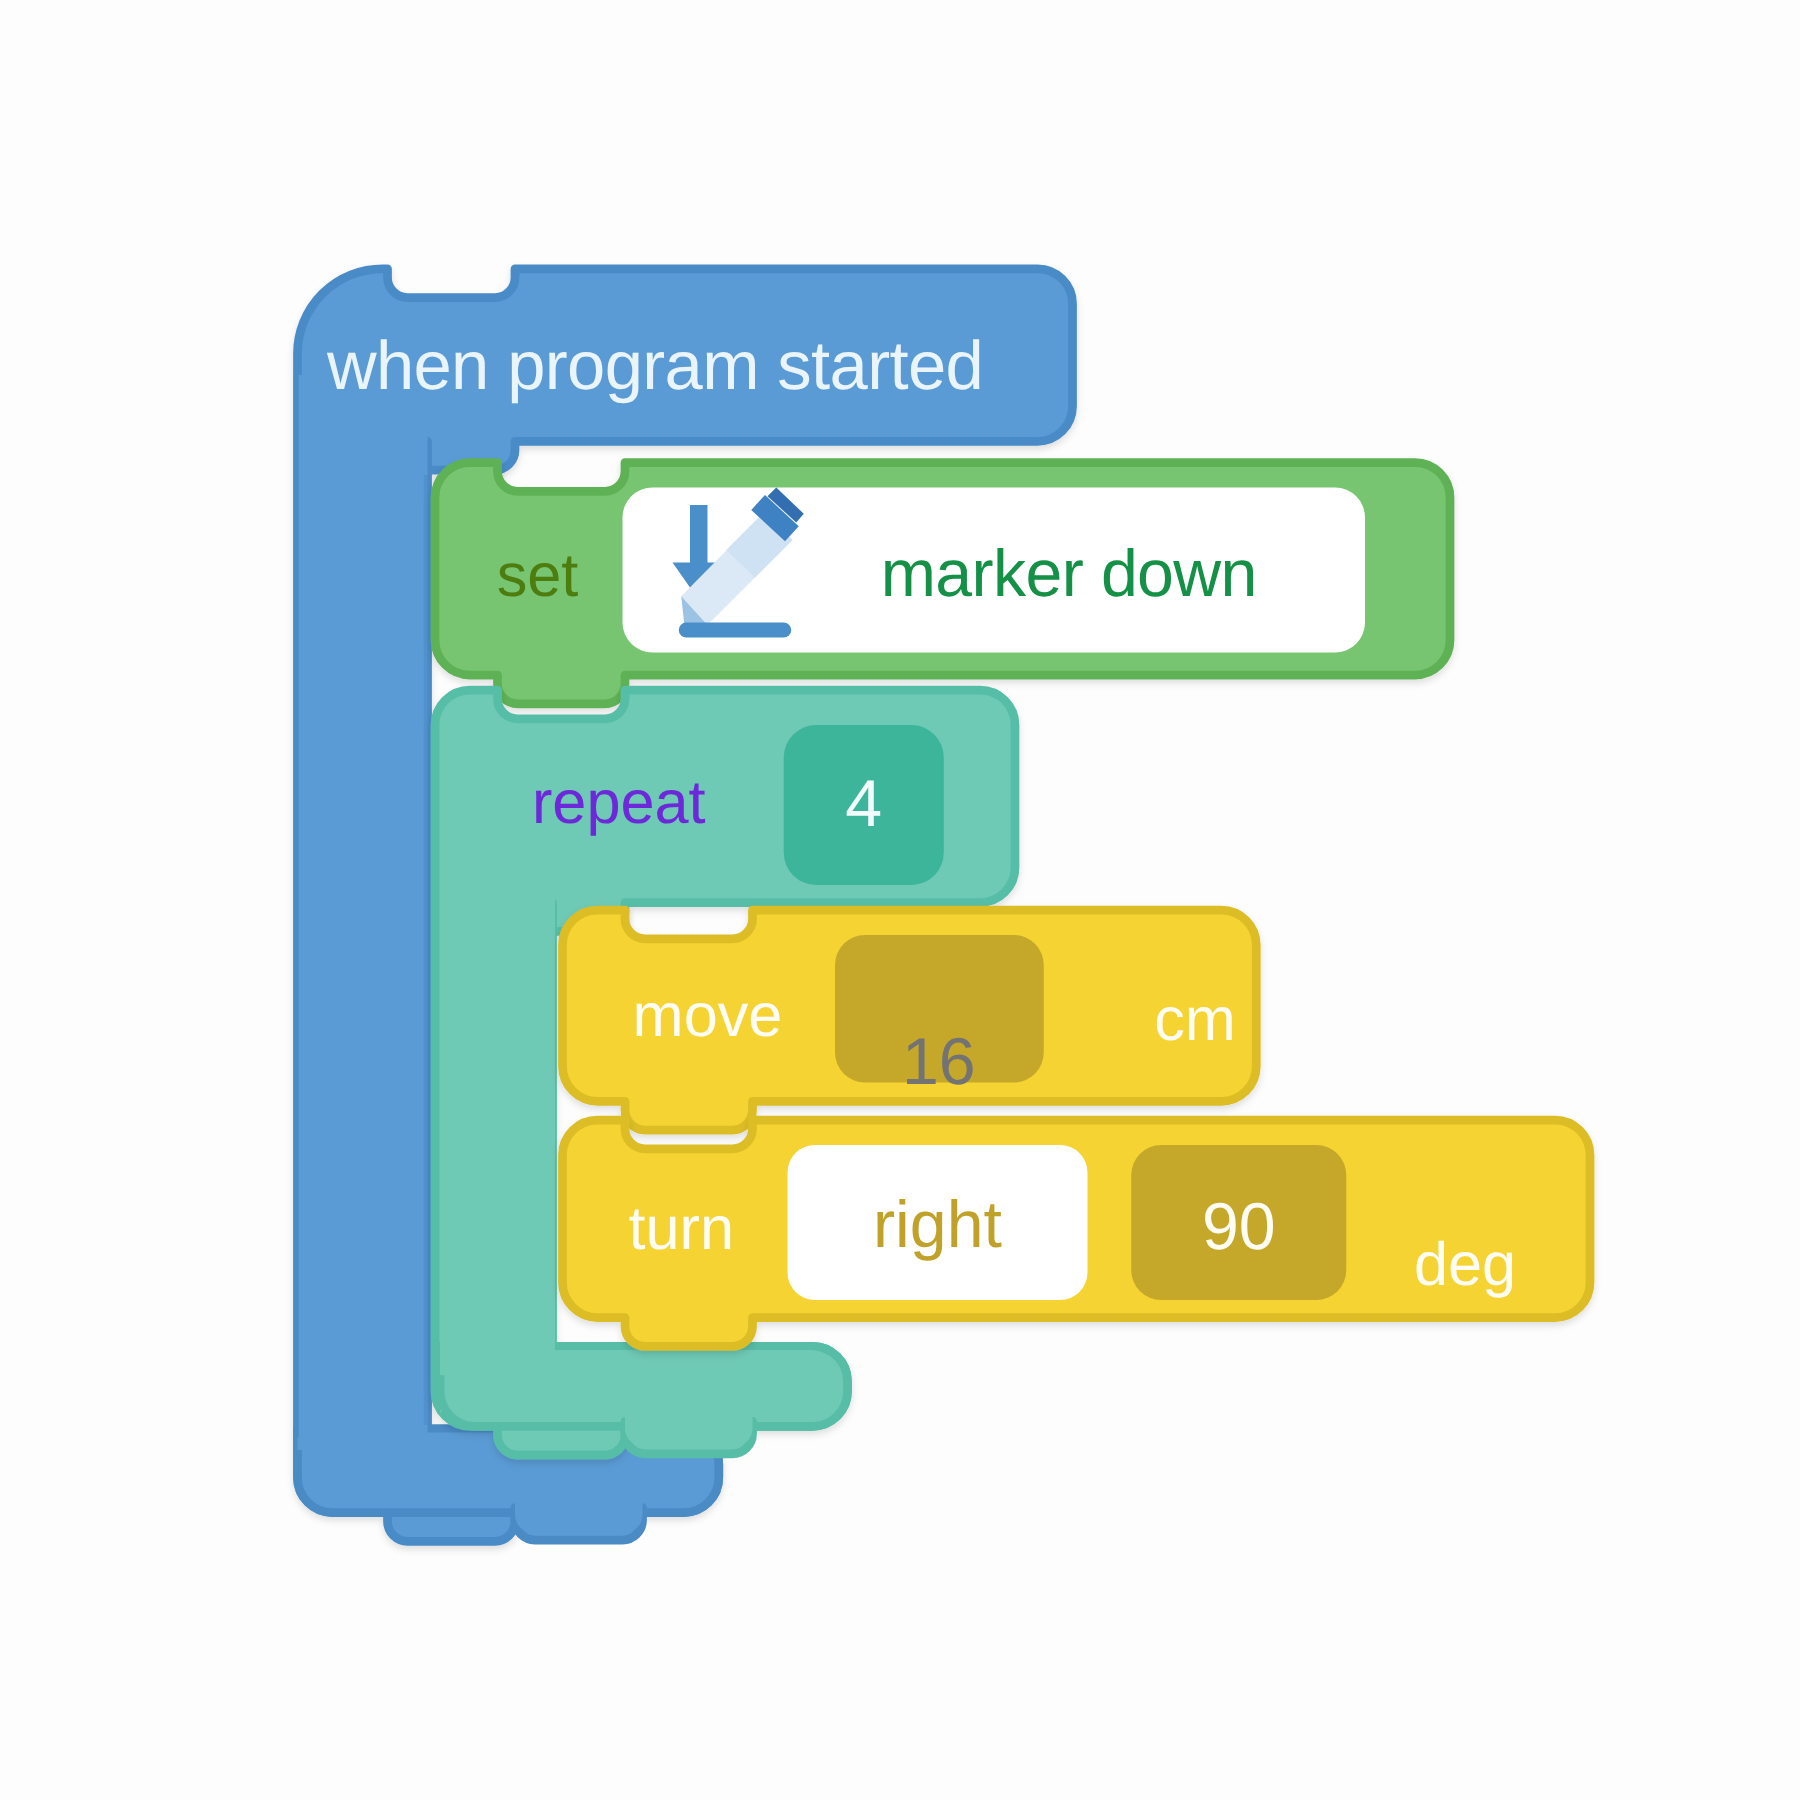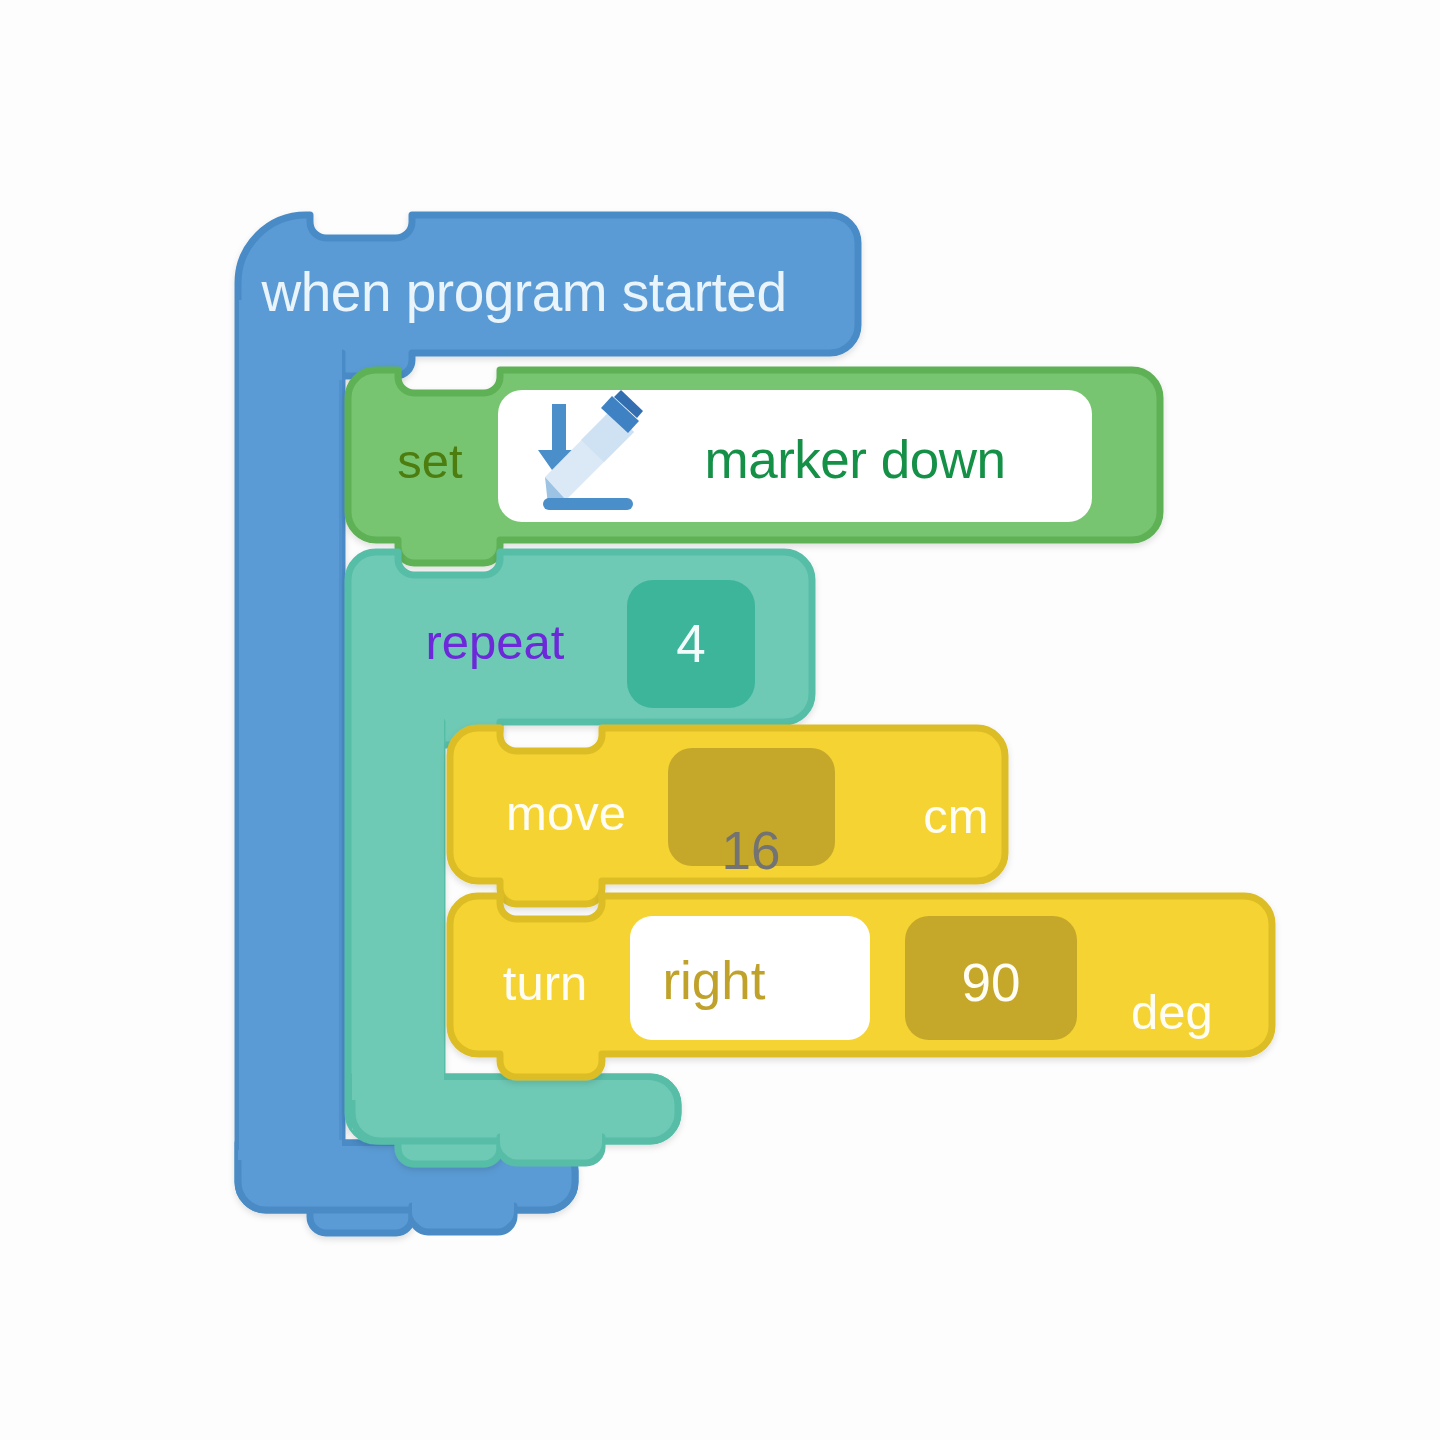--- a/index.html
+++ b/index.html
@@ -216,19 +216,19 @@
   <div class="lbl rep-num ctr" style="left:691px;top:643px;">4</div>
 
   <div class="lbl mv-txt ctr" style="left:566px;top:813px;">move</div>
 
   <div class="lbl mv-num ctr" style="left:751px;top:814px;">16</div>
 
   <div class="lbl mv-txt ctr" style="left:956px;top:816px;">cm</div>
 
   <div class="lbl tn-txt ctr" style="left:545px;top:983px;">turn</div>
 
-  <div class="lbl tn-dir ctr" style="left:714px;top:980px;text-align:center;">right</div>
+  <div class="lbl tn-dir ctr" style="left:750px;top:980px;text-align:center;">right</div>
 
   <div class="lbl tn-num ctr" style="left:991px;top:982px;">90</div>
 
   <div class="lbl tn-unit ctr" style="left:1172px;top:1012px;">deg</div>
 
 </div>
 
 </body></html>

